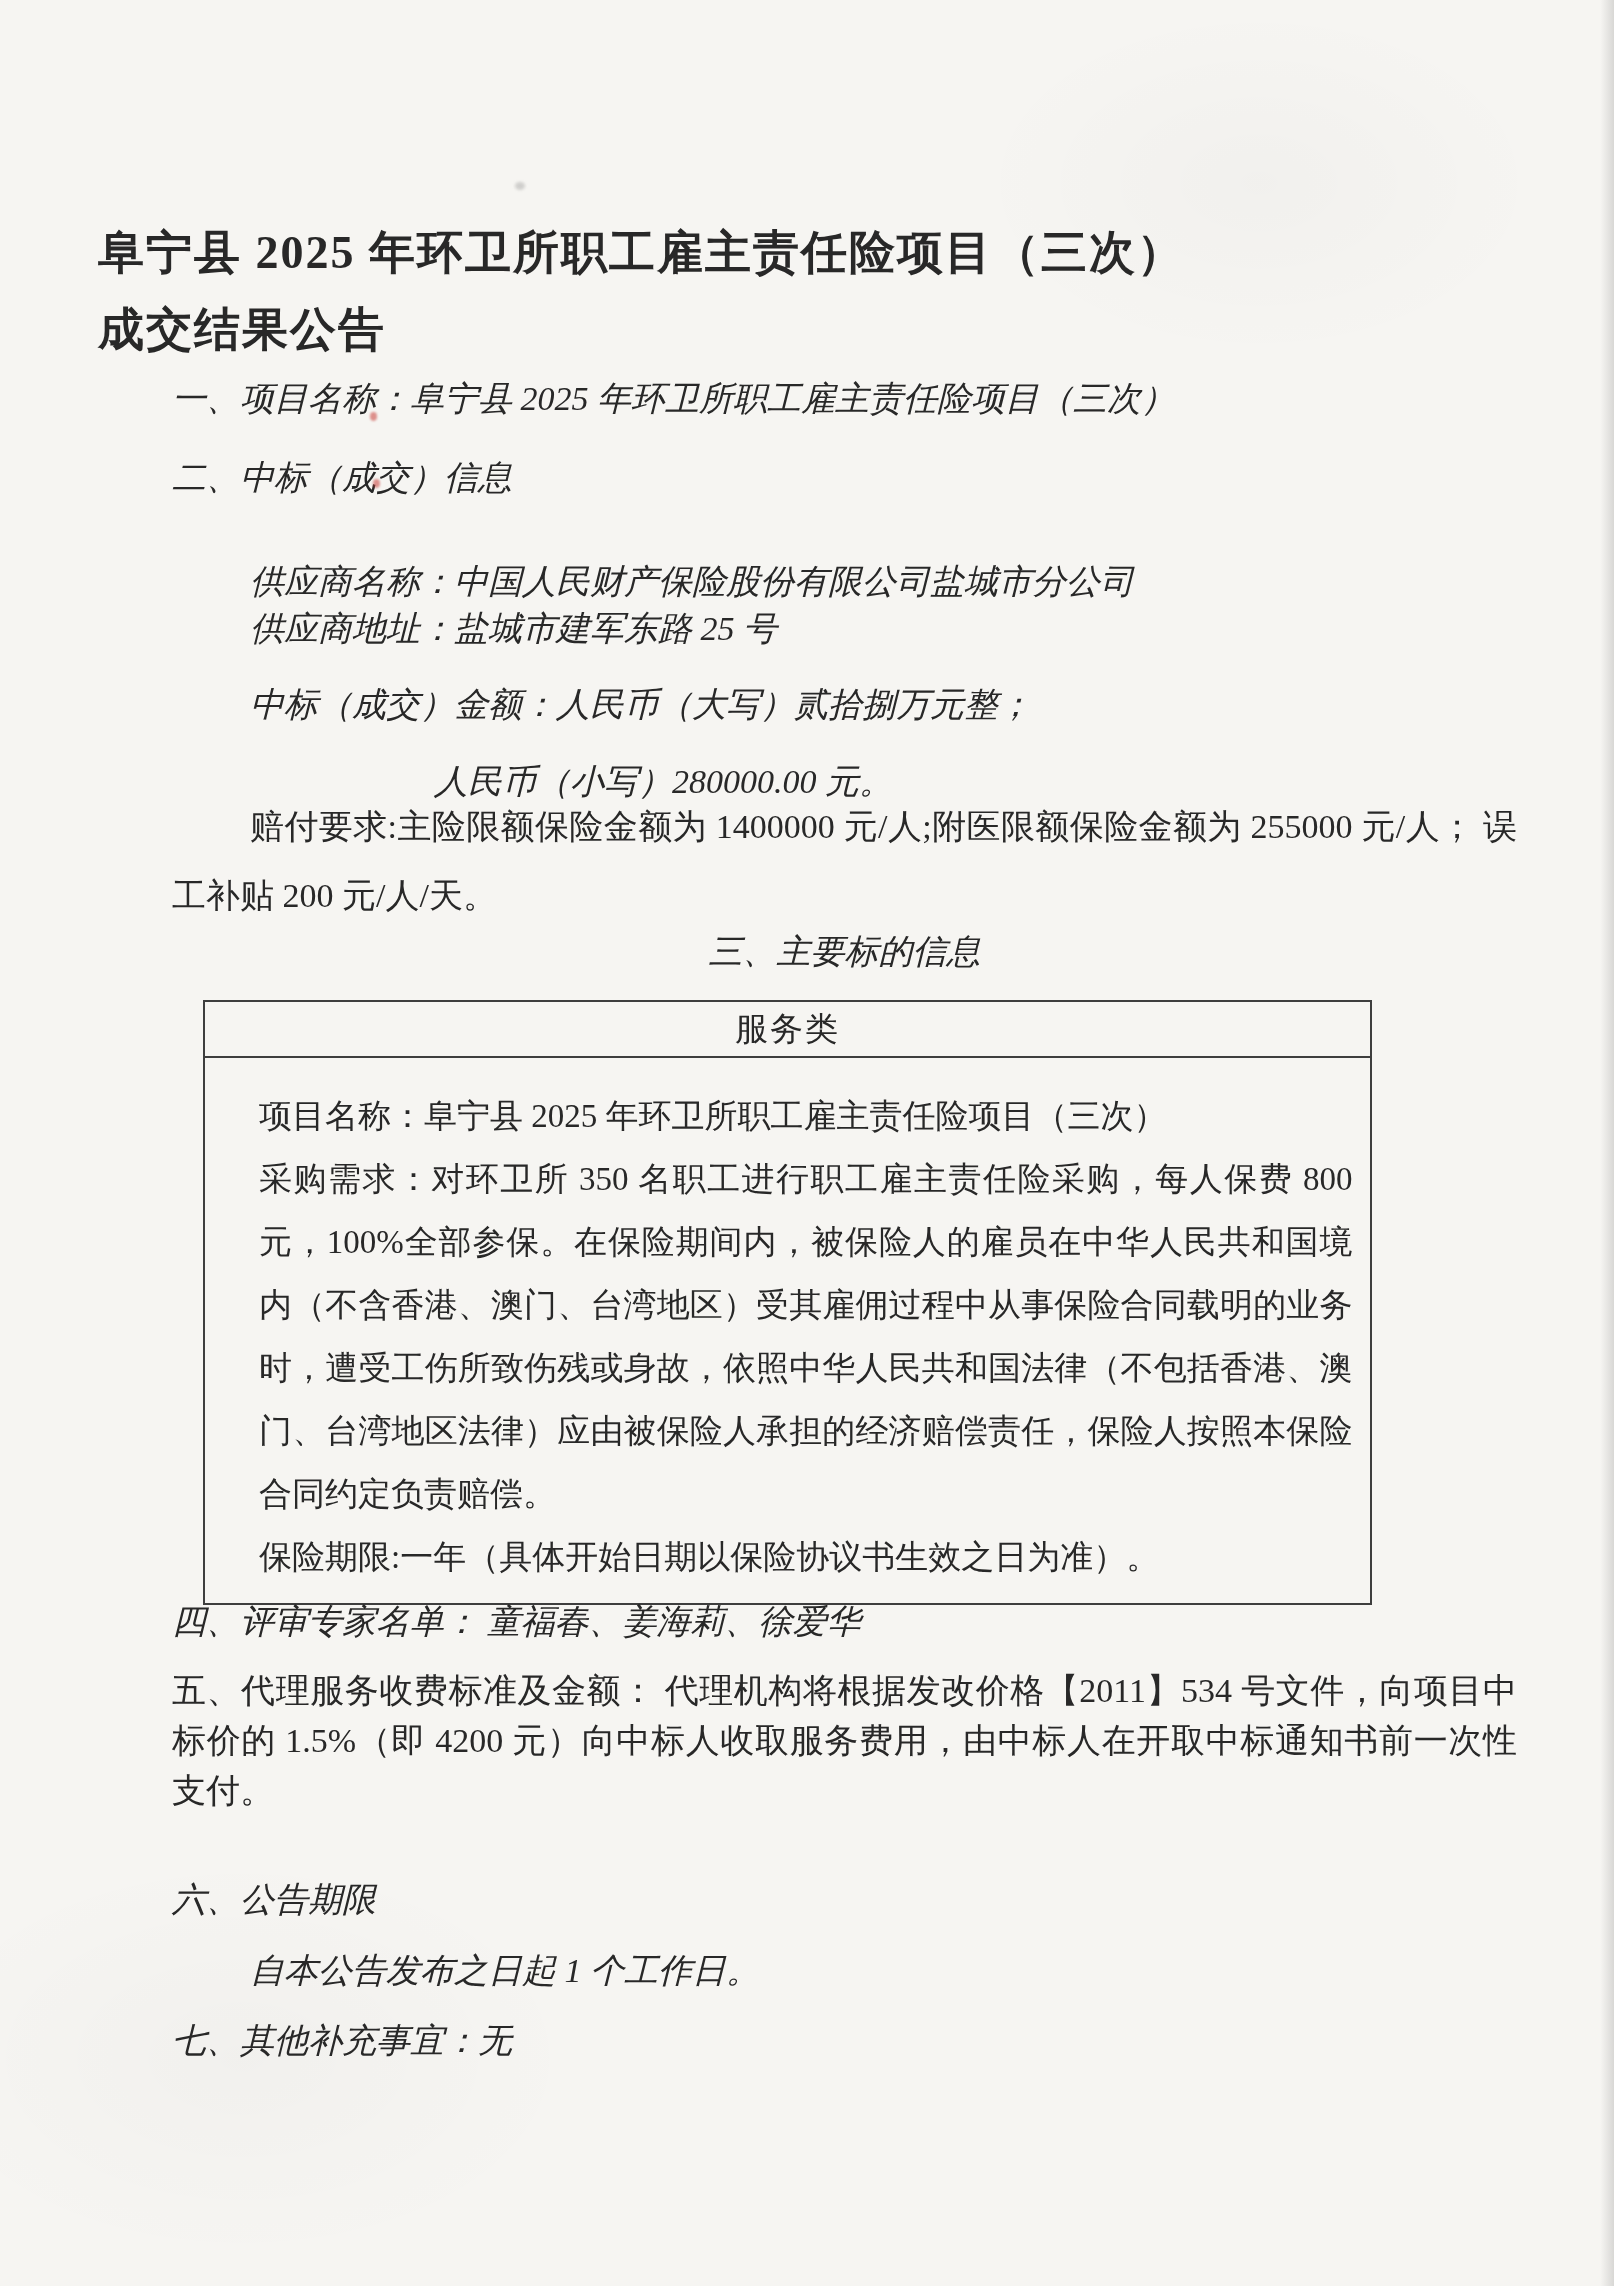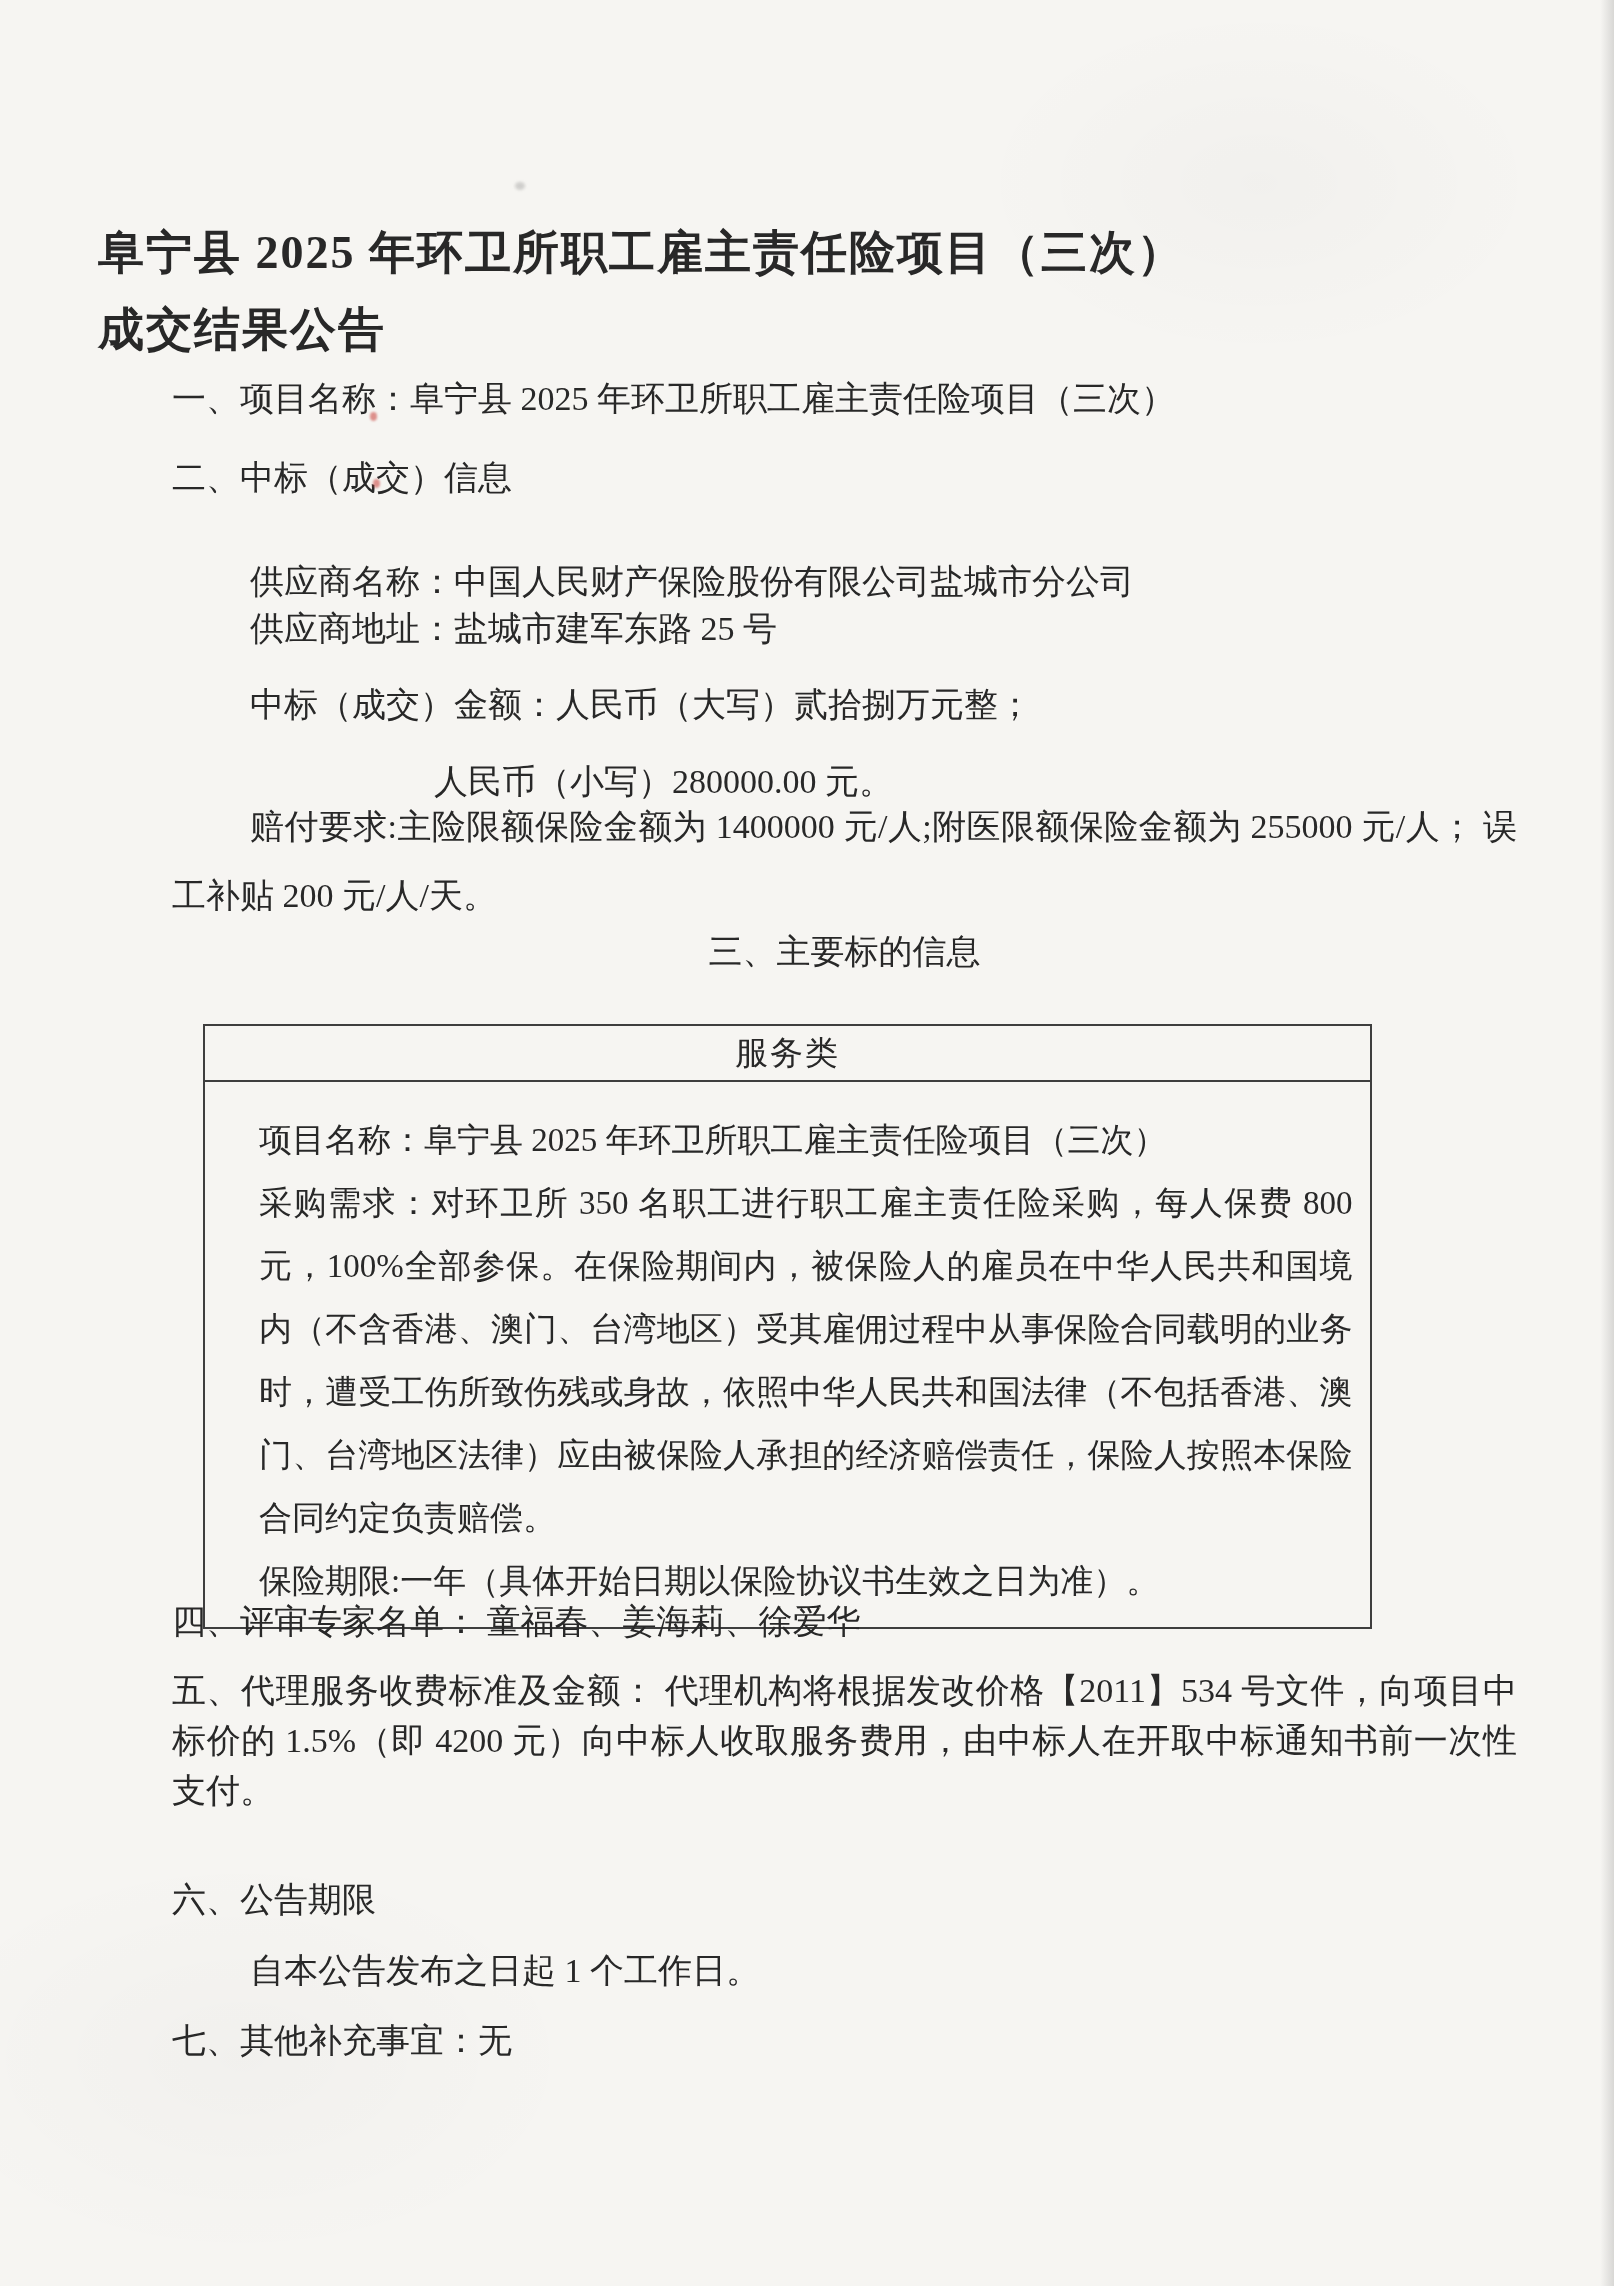--- a/index.html
+++ b/index.html
@@ -23,35 +23,36 @@
     font-size:46px;
     line-height:59px;
     letter-spacing:2px;
     white-space:nowrap;
   }
   .body-line {
     left:172px; width:1345px;
     font-size:34px;
     line-height:51px;
     white-space:nowrap;
+    font-style:italic;
   }
   .indent1 { left:250px; }
   .indent2 { left:434px; }
   .para {
     left:172px; width:1345px;
     font-size:34px;
     line-height:69px;
     text-align:justify;
     white-space:normal;
   }
   .para.hang { text-indent:78px; }
   .para.tight { line-height:50px; }
   table.subject {
     position:absolute;
-    top:1024px; left:203px;
+    top:1000px; left:203px;
     width:1169px;
     border-collapse:collapse;
     table-layout:fixed;
   }
   table.subject, table.subject th, table.subject td { border:2px solid #3e3e3e; }
   table.subject th {
     height:54px;
     font-size:33px;
     font-weight:normal;
     text-align:center;

